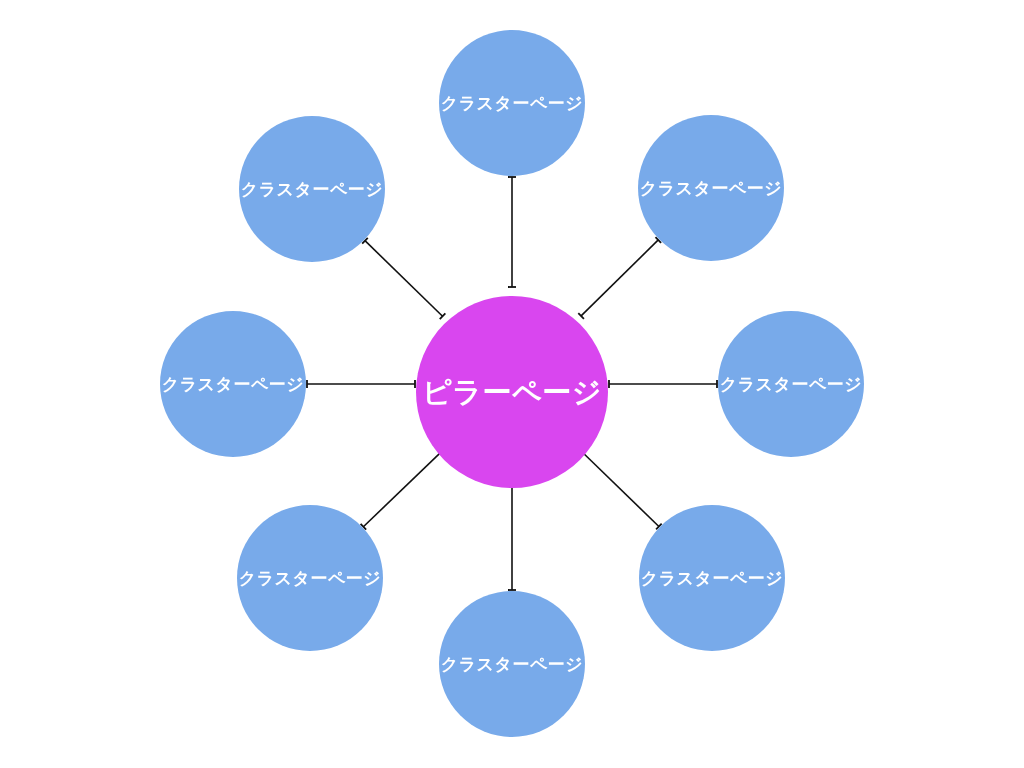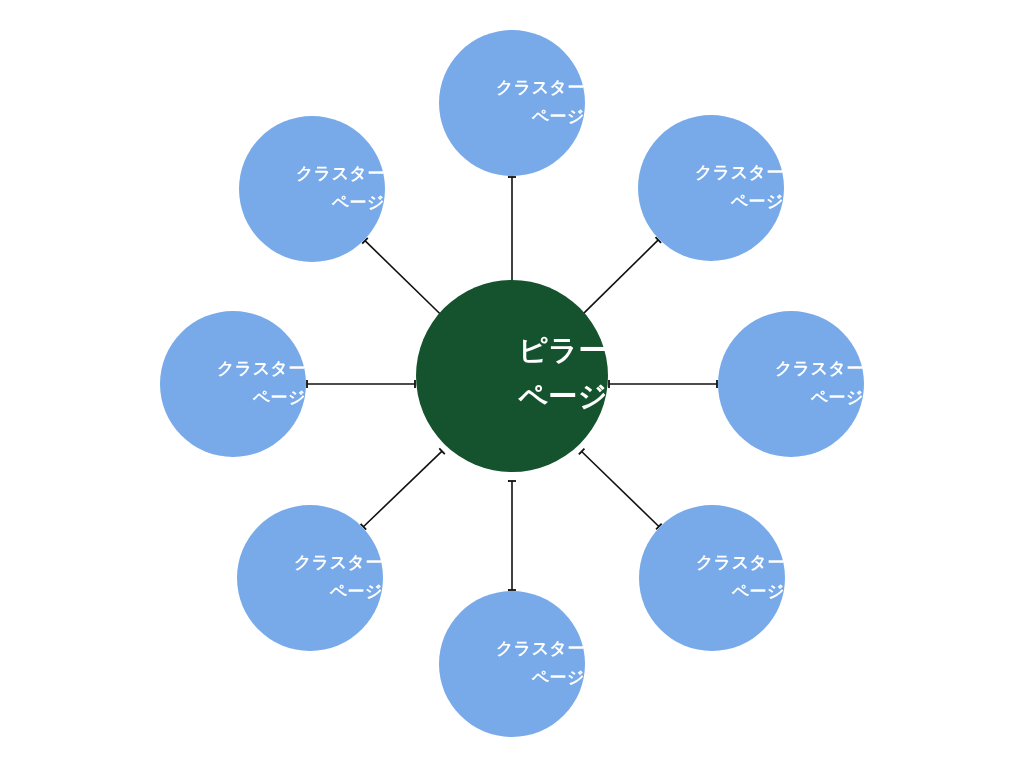--- a/index.html
+++ b/index.html
@@ -1,21 +1,21 @@
 <!DOCTYPE html>
 <html><head>
 <meta charset="utf-8">
 <style>
   html, body { margin: 0; padding: 0; background: #ffffff; }
   body { width: 1024px; height: 768px; position: relative; overflow: hidden;
          font-family: "DejaVu Sans", sans-serif; }
   #diagram { position: absolute; left: 0; top: 0; width: 1024px; height: 768px; }
-  .node { position: absolute; border-radius: 50%; display: flex; flex-direction: column;
-          align-items: flex-end; justify-content: center; color: #ffffff; font-weight: bold;
-          text-align: center; box-sizing: border-box; font-family: Liberation Mono, monospace; }
+  .node { position: absolute; border-radius: 50%; display: flex; 
+          align-items: center; justify-content: center; color: #ffffff; font-weight: bold;
+          text-align: center; box-sizing: border-box; }
   .node.cluster { width: 146px; height: 146px; background: #78aaea; font-size: 17px; line-height: 29px; }
   .node.pillar { width: 192px; height: 192px; background: #0a84e8; font-size: 29px; line-height: 46px; }
   .node span { display: block; white-space: nowrap; letter-spacing: 0.5px; }
 </style>
 </head>
 <body>
 
 <div id="diagram">
   <svg id="connectors" width="1024" height="768" style="position:absolute;left:0;top:0;">
       <g>
@@ -53,21 +53,21 @@
         <line x1="415" y1="380" x2="415" y2="388" stroke="#111111" stroke-width="1.8"></line>
         <line x1="307" y1="380" x2="307" y2="388" stroke="#111111" stroke-width="1.8"></line>
       </g>
       <g>
         <line x1="442.54798645685605" y1="316.28428679543464" x2="364.98401033188304" y2="240.65941007358595" stroke="#111111" stroke-width="1.6"></line>
         <line x1="445.3403870013742" y1="313.4202862369545" x2="439.7555859123379" y2="319.1482873539148" stroke="#111111" stroke-width="1.8"></line>
         <line x1="367.7764108764012" y1="237.79540951510577" x2="362.1916097873649" y2="243.52341063206612" stroke="#111111" stroke-width="1.8"></line>
       </g>
     </svg>
 
-  <div class="node pillar" id="node-pillar" style="background: #14532d; left: 416px; top: 280px; width: 192px; height: 192px;">
+  <div class="node pillar" id="node-pillar" style="background: #d946ef; left: 416px; top: 296px; width: 192px; height: 192px;">
     <span>ピラー</span>
     <span>ページ</span>
   </div>
 
   <div class="node cluster" id="node-c0" style="background: rgb(120, 170, 234); left: 439px; top: 30px; width: 146px; height: 146px;">
     <span>クラスター</span>
     <span>ページ</span>
   </div>
   <div class="node cluster" id="node-c1" style="background: rgb(120, 170, 234); left: 638px; top: 115px; width: 146px; height: 146px;">
     <span>クラスター</span>

